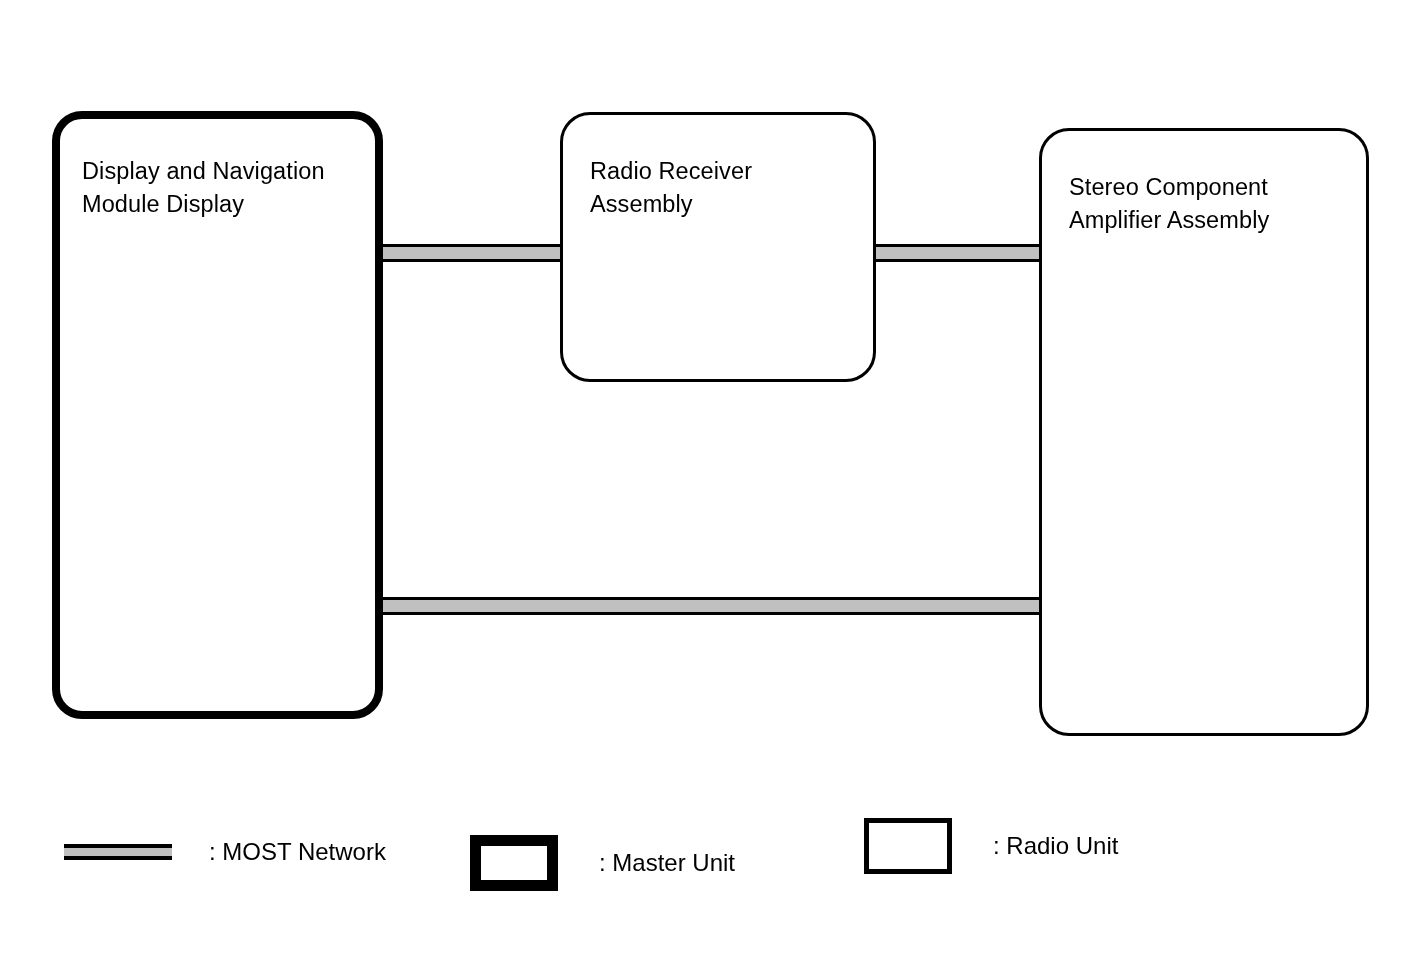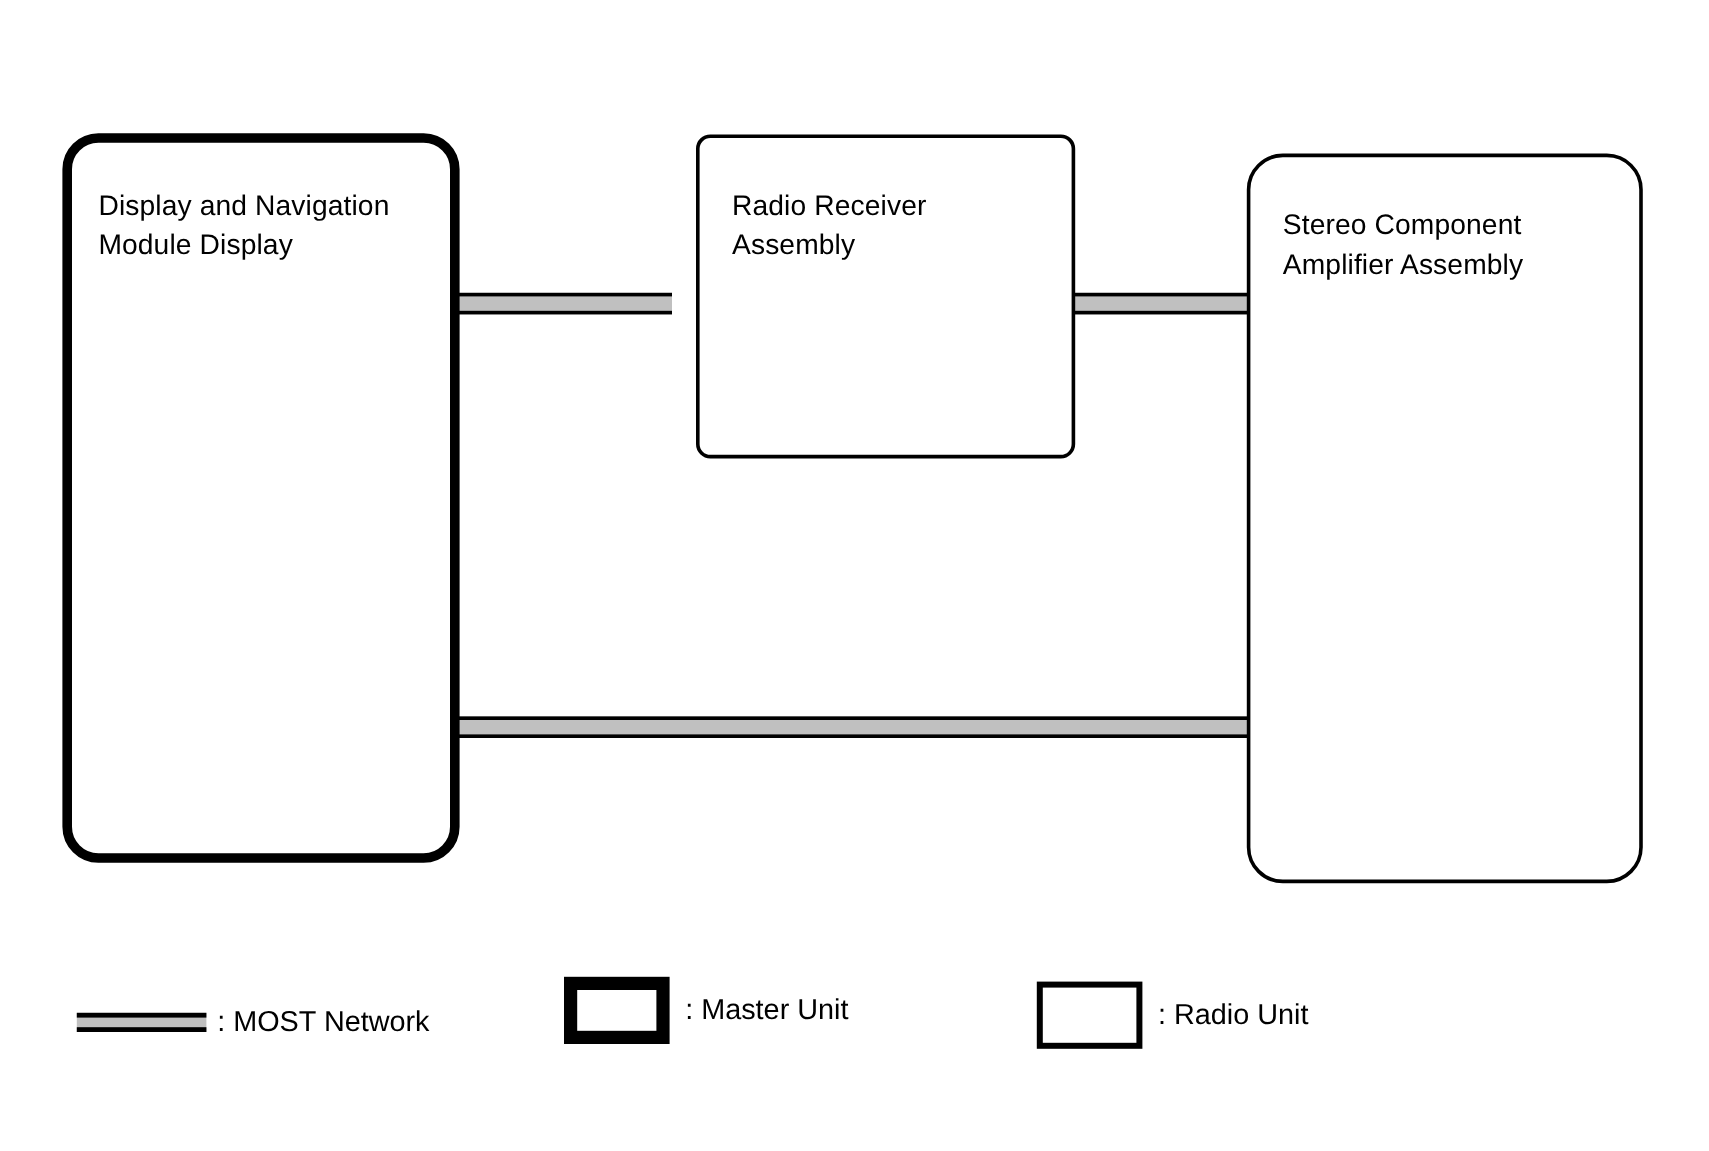--- a/index.html
+++ b/index.html
@@ -68,20 +68,21 @@
     position: absolute;
     left: 0;
     top: 806px;
     width: 1424px;
     height: 100px;
   }
   .legend-item {
     position: absolute;
     display: flex;
     align-items: center;
+    gap: 28px;
   }
   .legend-swatch-cable {
     width: 108px;
     height: 16px;
     box-sizing: border-box;
     background: #c0c0c0;
     border-top: 4px solid #000000;
     border-bottom: 4px solid #000000;
   }
   .legend-swatch-box {
@@ -117,38 +118,38 @@
 
   <div class="cable" style="left:862px; top:244px; width:182px;"></div>
 
   <div class="cable" style="left:378px; top:597px; width:666px;"></div>
 
   <div class="node master" style="left:52px; top:111px; width:331px; height:608px;">
     <div class="node-label">Display and Navigation
 Module Display</div>
   </div>
 
-  <div class="node slave" style="left:580px; top:112px; width:316px; height:270px;border-radius:12px;">
+  <div class="node slave" style="left:560px; top:112px; width:316px; height:270px;">
     <div class="node-label">Radio Receiver
 Assembly</div>
   </div>
 
   <div class="node slave" style="left:1039px; top:128px; width:330px; height:608px;">
     <div class="node-label">Stereo Component
 Amplifier Assembly</div>
   </div>
 
   <div class="legend">
 
     <div class="legend-item cable-item" style="left:64px; top:32px;">
       <span class="legend-swatch-cable"></span>
       <span class="legend-text">: MOST Network</span>
     </div>
 
-    <div class="legend-item box-item" style="left:470px; top:8px;">
+    <div class="legend-item box-item" style="left:470px; top:29px;">
       <span class="legend-swatch-box master"></span>
       <span class="legend-text">: Master Unit</span>
     </div>
 
     <div class="legend-item box-item" style="left:864px; top:12px;">
       <span class="legend-swatch-box slave"></span>
       <span class="legend-text">: Radio Unit</span>
     </div>
 
   </div>

